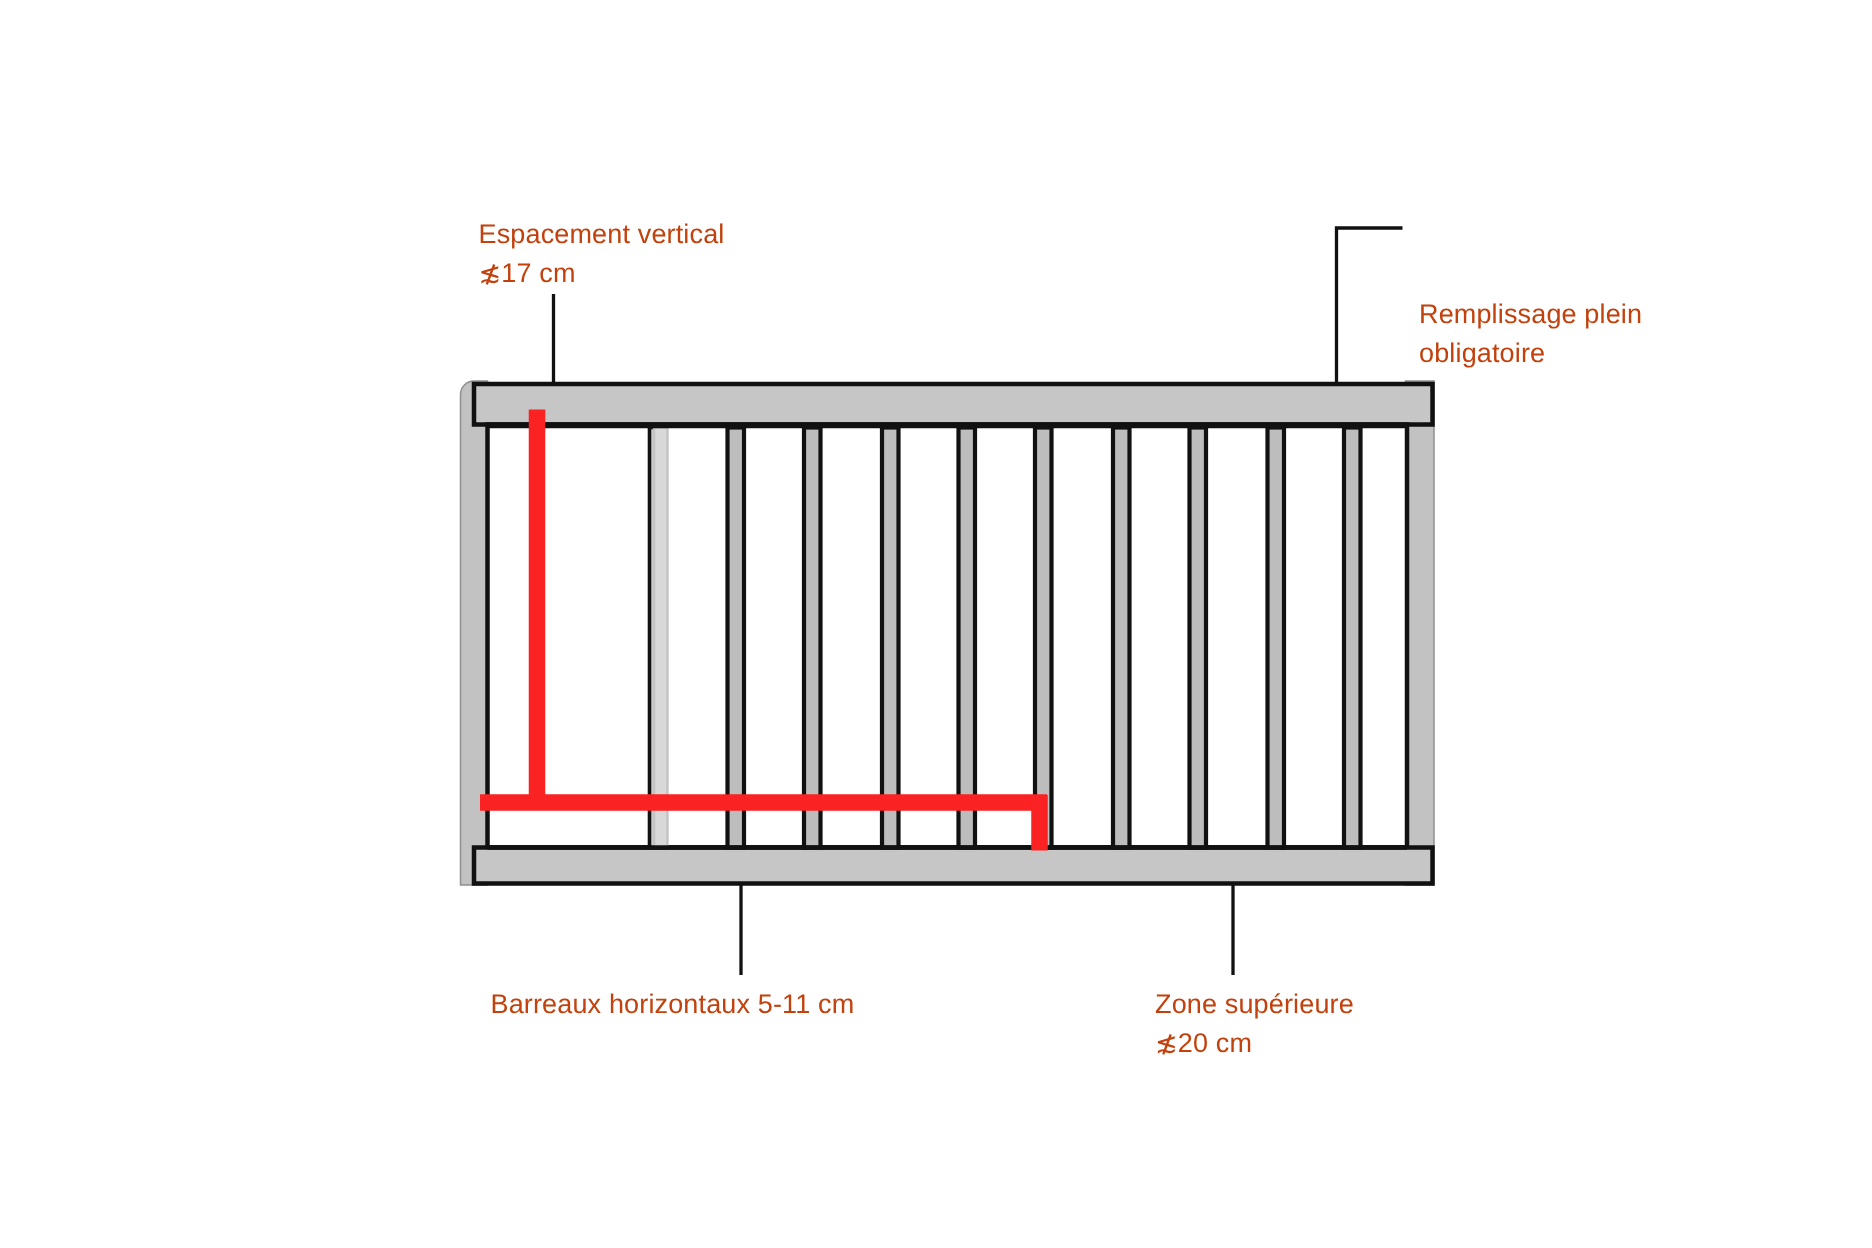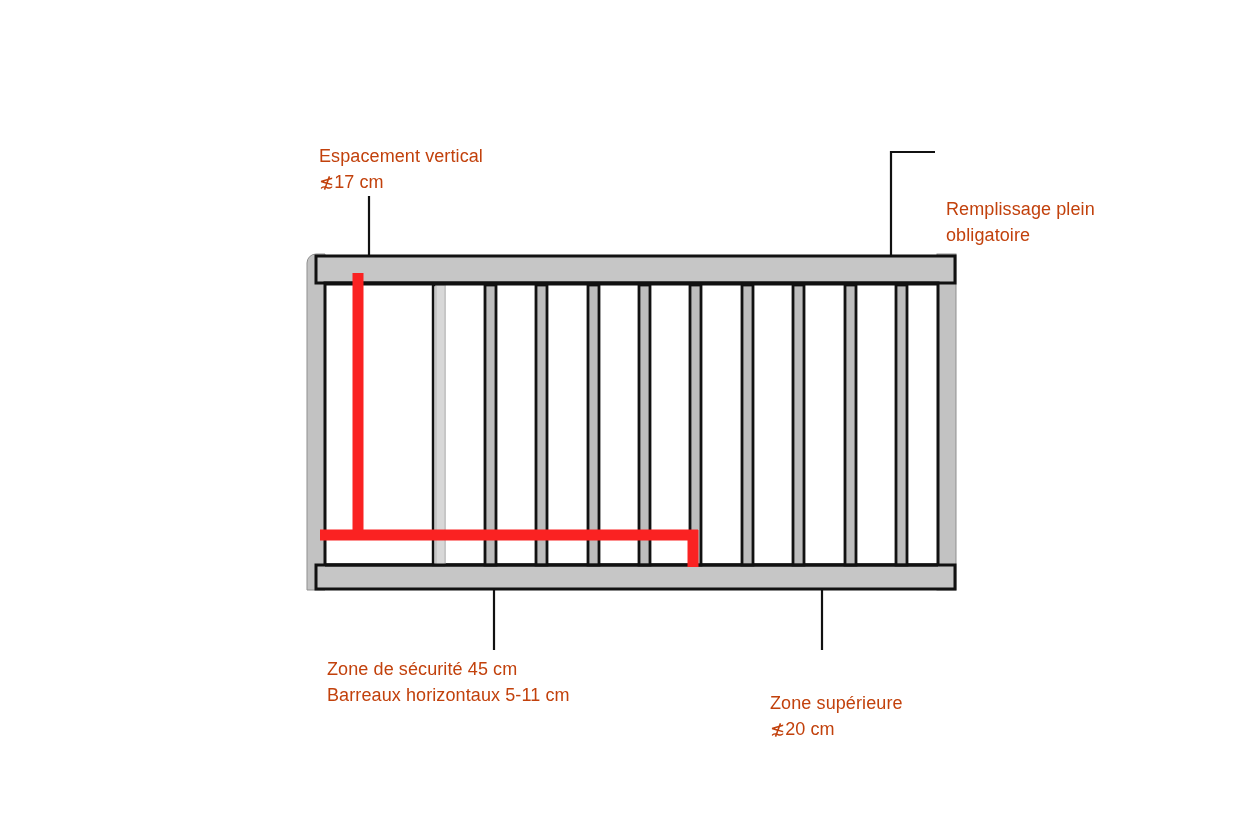--- a/index.html
+++ b/index.html
@@ -99,22 +99,21 @@
     <span class="ln">Espacement vertical</span>
     <span class="ln">≴17 cm</span>
   </div>
 
   <div class="label" style="left:946px; top:153px;margin-top:43px;">
     <span class="ln">Remplissage plein</span>
     <span class="ln">obligatoire</span>
   </div>
 
   <div class="label" style="left:327px; top:656px;">
-    <span class="ln">Zone de sécurité 45 cm</span>
     <span class="ln">Barreaux horizontaux 5-11 cm</span>
   </div>
 
-  <div class="label" style="left:770px; top:656px;margin-top:34px;">
+  <div class="label" style="left:770px; top:656px;">
     <span class="ln">Zone supérieure</span>
     <span class="ln">≴20 cm</span>
   </div>
 
 </div>
 
 </body></html>

